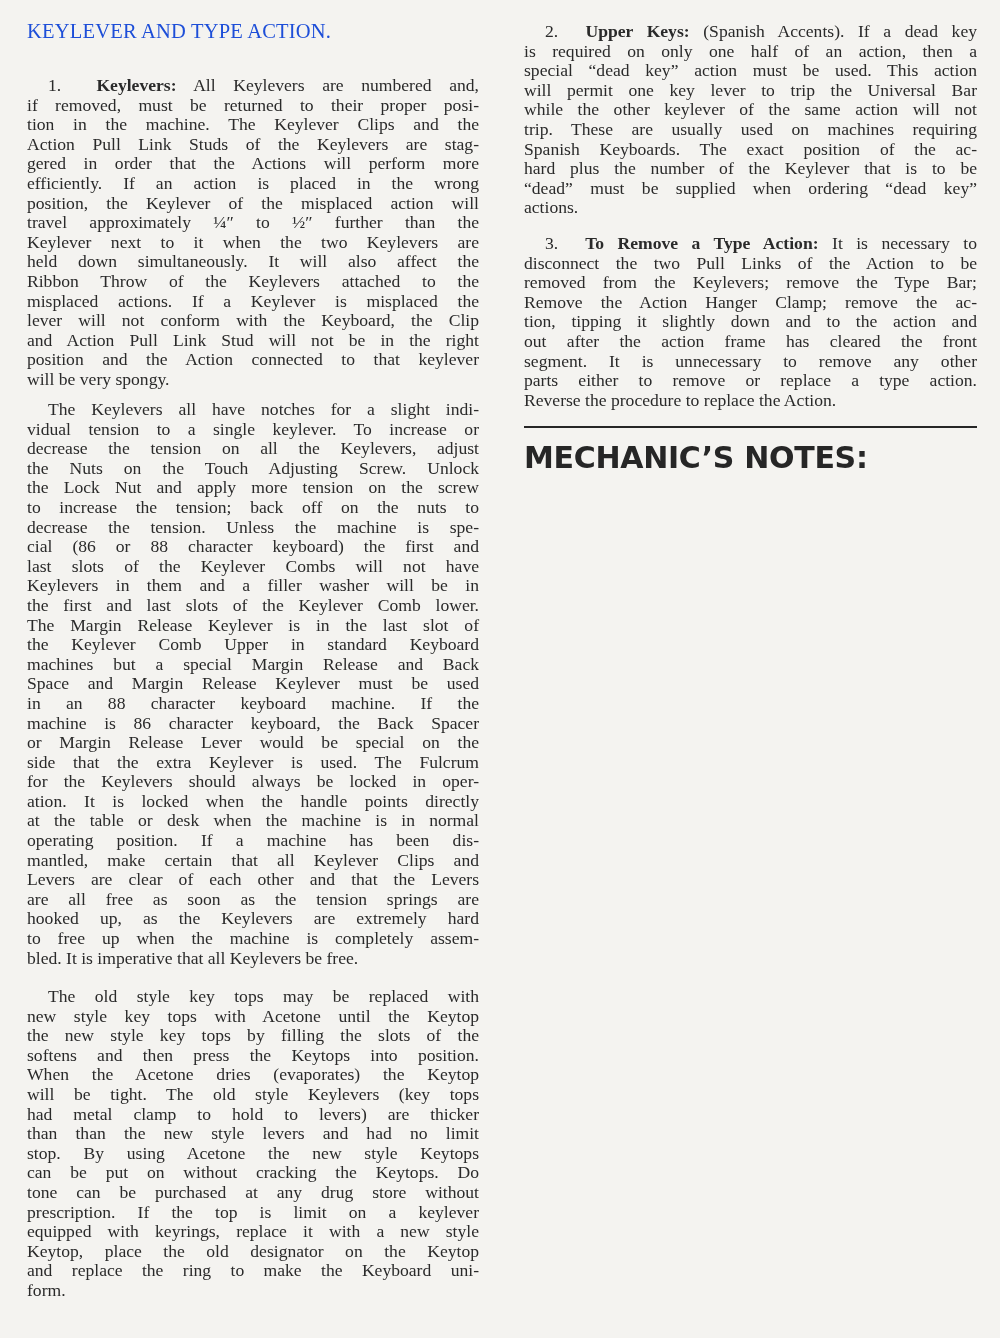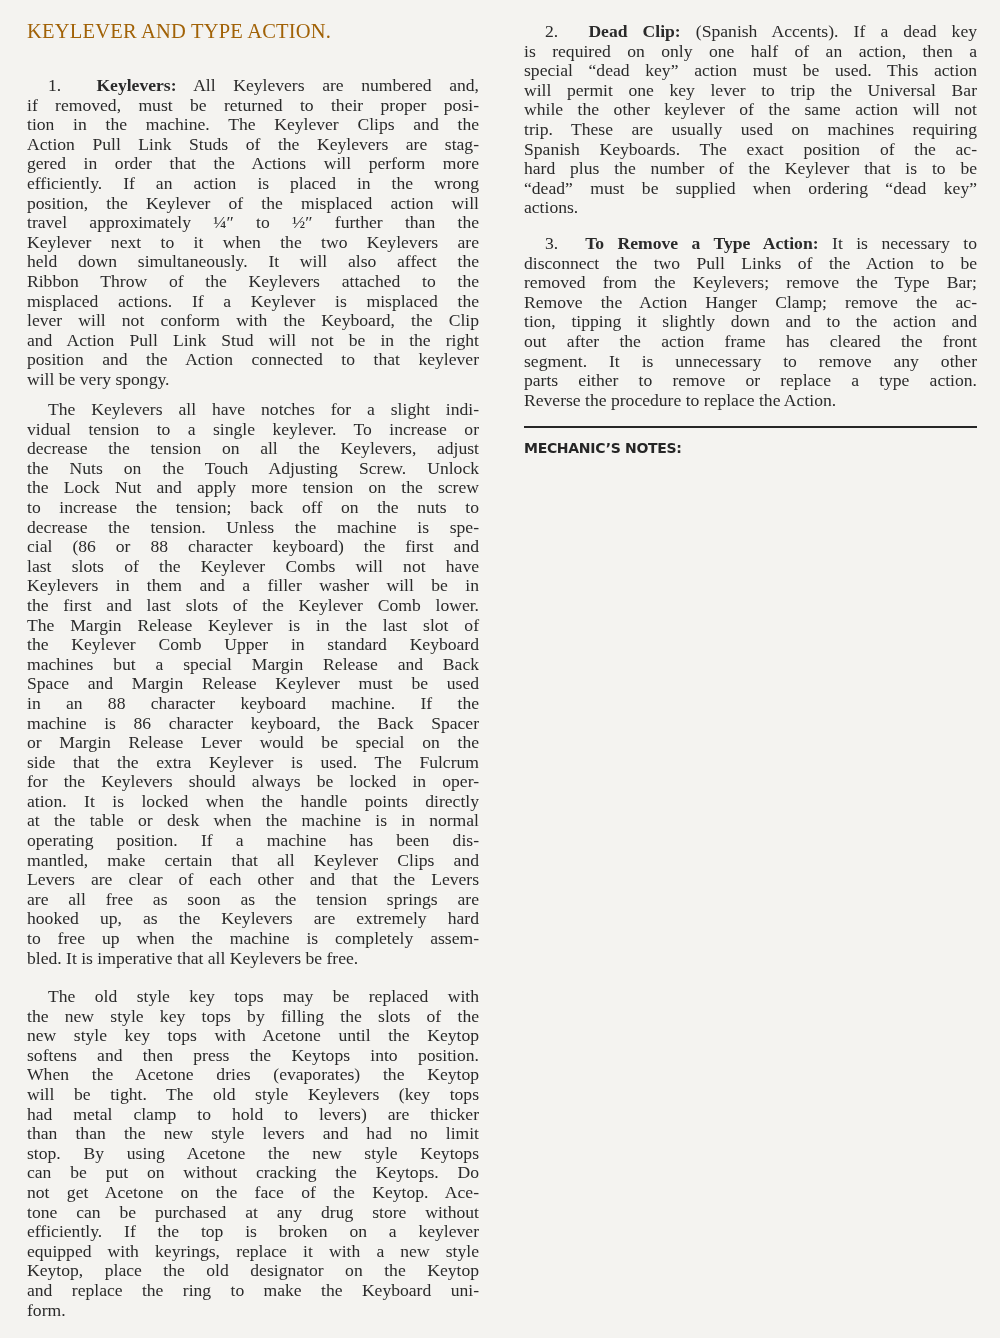--- a/index.html
+++ b/index.html
@@ -10,41 +10,41 @@
     color: #2a2a2a;
     position: relative;
   }
   .col { position: absolute; top: 0; }
   .col-left { left: 27px; width: 452px; }
   .col-right { left: 524px; width: 453px; }
   .heading {
     position: absolute; top: 20px; left: 0;
     font-family: "Liberation Serif", "DejaVu Serif", serif;
     font-size: 20.5px; letter-spacing: 0.2px; white-space: nowrap;
-    color: #a16207;
+    color: #1d4ed8;
   }
   .para { position: absolute; left: 0; width: 100%; }
   .line {
     height: 19.6px; line-height: 19.6px;
     font-family: "Liberation Serif", "DejaVu Serif", serif;
     font-size: 17.6px;
     text-align: justify; text-align-last: justify;
     white-space: nowrap; overflow: visible;
   }
   .line.last { text-align-last: left; }
   .line.indent { padding-left: 21px; }
   .bold { font-weight: bold; }
   .rule {
     position: absolute; left: 0; width: 453px; height: 2px;
     background: #262626; top: 426px;
   }
   .notes-title {
     position: absolute; top: 440px; left: 0;
     font-family: "DejaVu Sans", "Liberation Sans", sans-serif;
-    font-weight: bold; font-size: 14px; letter-spacing: -0.3px;
+    font-weight: bold; font-size: 30px; letter-spacing: -0.3px;
     color: #262626; white-space: nowrap;
   }
 </style>
 </head>
 <body>
 
 <div class="col col-left">
   <div class="heading">KEYLEVER AND TYPE ACTION.</div>
 
   <div class="para" id="p1" style="top:76px">
@@ -91,42 +91,41 @@
       <div class="line">operating position.  If a machine has been dis-</div>
       <div class="line">mantled, make certain that all Keylever Clips and</div>
       <div class="line">Levers are clear of each other and that the Levers</div>
       <div class="line">are all free as soon as the tension springs are</div>
       <div class="line">hooked up, as the Keylevers are extremely hard</div>
       <div class="line">to free up when the machine is completely assem-</div>
       <div class="line last">bled.  It is imperative that all Keylevers be free.</div>
     </div>
   <div class="para" id="p3" style="top:987px">
       <div class="line indent">The old style key tops may be replaced with</div>
+      <div class="line">new style key tops with Acetone until the Keytop</div>
       <div class="line">the new style key tops by filling the slots of the</div>
-      <div class="line">new style key tops with Acetone until the Keytop</div>
       <div class="line">softens and then press the Keytops into position.</div>
       <div class="line">When the Acetone dries (evaporates) the Keytop</div>
       <div class="line">will be tight.  The old style Keylevers (key tops</div>
       <div class="line">had metal clamp to hold to levers) are thicker</div>
       <div class="line">than than the new style levers and had no limit</div>
       <div class="line">stop.  By using Acetone the new style Keytops</div>
       <div class="line">can be put on without cracking the Keytops.  Do</div>
-      <div class="line">not get Acetone on the face of the Keytop.  Ace-</div>
       <div class="line">tone can be purchased at any drug store without</div>
-      <div class="line">efficiently.  If the top is broken on a keylever</div>
+      <div class="line">prescription.  If the top is limit on a keylever</div>
       <div class="line">equipped with keyrings, replace it with a new style</div>
       <div class="line">Keytop, place the old designator on the Keytop</div>
       <div class="line">and replace the ring to make the Keyboard uni-</div>
       <div class="line last">form.</div>
     </div>
 </div>
 
 <div class="col col-right">
   <div class="para" id="p4" style="top:22px">
-      <div class="line indent"><span>2.&nbsp;&nbsp;</span><span class="bold">Dead Clip:</span><span> (Spanish Accents).  If a dead key</span></div>
+      <div class="line indent"><span>2.&nbsp;&nbsp;</span><span class="bold">Upper Keys:</span><span> (Spanish Accents).  If a dead key</span></div>
       <div class="line">is required on only one half of an action, then a</div>
       <div class="line">special “dead key” action must be used.  This action</div>
       <div class="line">will permit one key lever to trip the Universal Bar</div>
       <div class="line">while the other keylever of the same action will not</div>
       <div class="line">trip.  These are usually used on machines requiring</div>
       <div class="line">Spanish Keyboards.  The exact position of the ac-</div>
       <div class="line">hard plus the number of the Keylever that is to be</div>
       <div class="line">“dead” must be supplied when ordering “dead key”</div>
       <div class="line last">actions.</div>
     </div>

